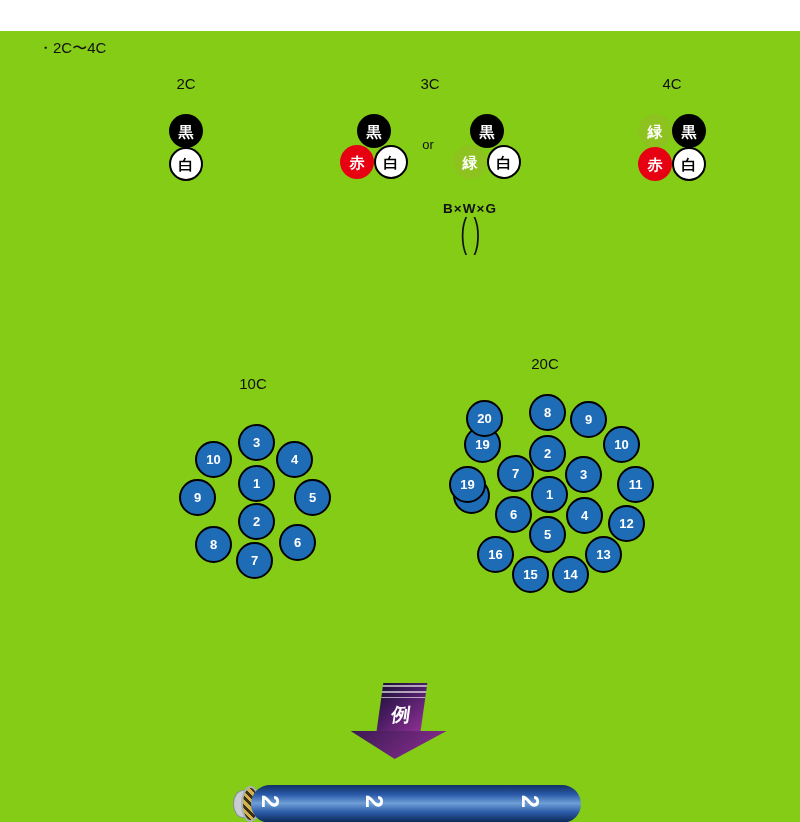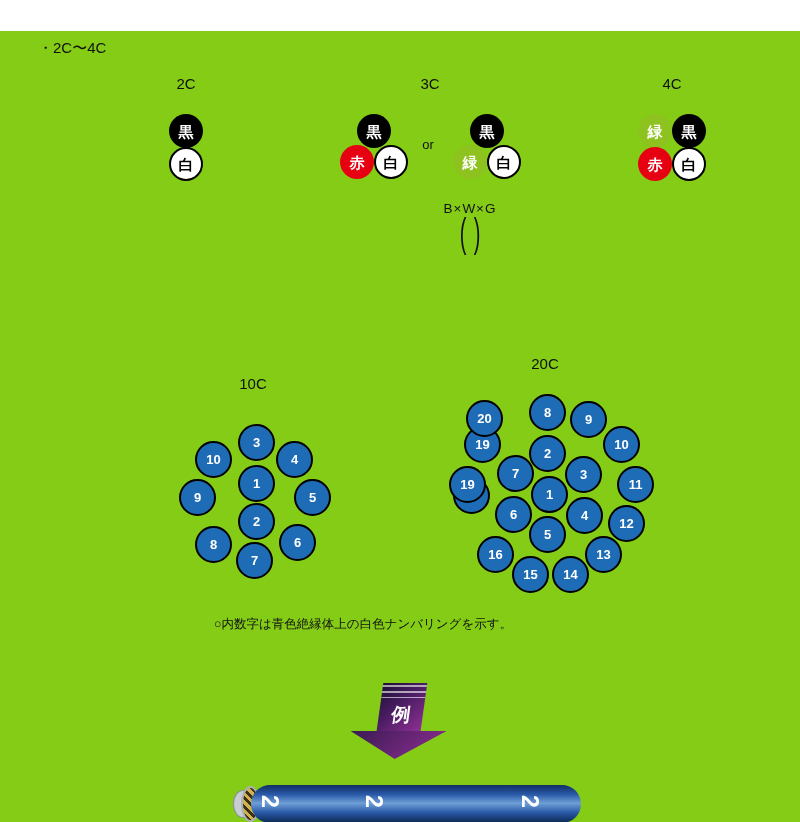--- a/index.html
+++ b/index.html
@@ -22,21 +22,21 @@
   }
   .ccircle.black { background: #000000; color: #ffffff; }
   .ccircle.white { background: #ffffff; color: #000000; border: 2px solid #000000; }
   .ccircle.red   { background: #e60012; color: #ffffff; }
   .ccircle.green { background: #8dc21f; color: #ffffff; }
 
   .or { position: absolute; font-size: 13px; color: #111; transform: translate(-50%, -50%); }
 
   
   .bwg { position: absolute; left: 470px; top: 170px; transform: translateX(-50%); text-align: center; }
-  .bwg-title { font-size: 13.5px; color: #111; letter-spacing: 1px; }
+  .bwg-title { font-size: 13.5px; color: #111; letter-spacing: 1px; font-weight: bold; }
   .bwg-row { display: flex; align-items: center; justify-content: center; margin-top: 1px; }
   .paren { font-size: 40px; font-weight: 100; color: #111; line-height: 0.8; transform: scale(0.5, 1.0); }
   .bwg-lines { font-size: 12px; color: #111; text-align: left; line-height: 1.3; padding: 0 2px; }
 
   
   .ncircle {
     position: absolute; width: 37px; height: 37px; border-radius: 50%;
     background: #1e6cb5; border: 2px solid #000000; color: #ffffff;
     display: flex; align-items: center; justify-content: center;
     font-size: 13px; font-weight: bold; line-height: 1;
@@ -151,21 +151,20 @@
       <div class="ncircle" style="left: 585px; top: 505px;">13</div>
       <div class="ncircle" style="left: 552px; top: 525px;">14</div>
       <div class="ncircle" style="left: 512px; top: 525px;">15</div>
       <div class="ncircle" style="left: 477px; top: 505px;">16</div>
       <div class="ncircle" style="left: 453px; top: 446px;">17</div>
       <div class="ncircle" style="left: 449px; top: 435px;">19</div>
       <div class="ncircle" style="left: 464px; top: 395px;">19</div>
       <div class="ncircle" style="left: 466px; top: 369px;">20</div>
     </div>
 
-  <div class="note">○内数字は青色絶縁体上の白色ナンバリングを示す。</div>
 
   <div class="arrow-wrap">
     <div class="arrow-shaft">
       <div class="arrow-ribs"></div>
       <span class="arrow-label">例</span>
     </div>
     <div class="arrow-head"></div>
   </div>
 
   <div class="cable-ferrule"></div>

